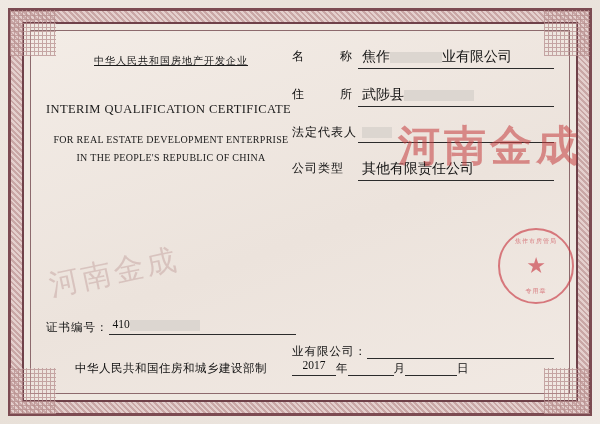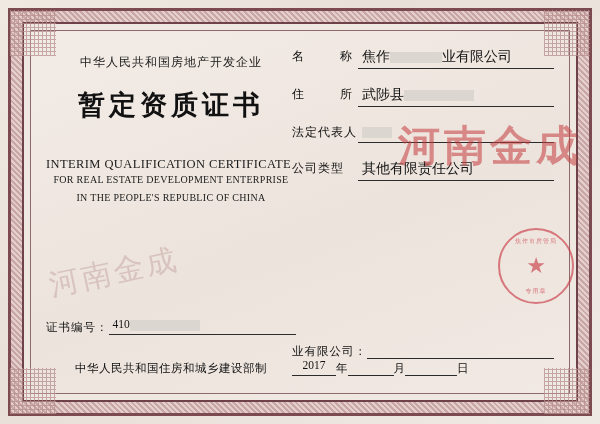--- a/index.html
+++ b/index.html
@@ -50,33 +50,34 @@
   .content{
     position:absolute;left:46px;top:48px;right:46px;bottom:48px;
   }
   .left-col{
     position:absolute;left:0;top:0;width:250px;
   }
   .right-col{
     position:absolute;right:0;top:0;width:262px;
   }
   .cn-head{
-    font-size:12px;letter-spacing:1px;color:#1a1a1a;text-align:center;
+    font-size:10px;letter-spacing:1px;color:#1a1a1a;text-align:center;
     margin-top:6px;
+    text-decoration:underline;
   }
   .cn-title{
     font-size:27px;font-weight:bold;letter-spacing:4px;color:#111;
     text-align:center;margin-top:16px;
   }
   .en-title{
     font-size:12.5px;color:#1a1a1a;margin-top:34px;
     letter-spacing:.4px;font-family:"Liberation Serif",serif;
   }
   .en-sub{
-    font-size:10px;color:#1a1a1a;text-align:center;margin-top:2px;letter-spacing:.3px;
+    font-size:10px;color:#1a1a1a;text-align:center;margin-top:17px;letter-spacing:.3px;
   }
   .en-sub2{
     font-size:10px;color:#1a1a1a;text-align:center;margin-top:7px;letter-spacing:.3px;
   }
 
   .field{
     display:flex;margin-bottom:17px;
   }
   .field-label{
     font-size:12px;color:#111;white-space:nowrap;width:66px;
@@ -157,21 +158,20 @@
   <div class="corner c-tr"></div>
   <div class="corner c-bl"></div>
   <div class="corner c-br"></div>
 
   <div class="wm-faint">河南金成</div>
 
   <div class="content">
 
     <div class="left-col">
       <div class="cn-head">中华人民共和国房地产开发企业</div>
-      <div class="cn-title">暂定资质证书</div>
       <div class="en-title">INTERIM QUALIFICATION CERTIFICATE</div>
       <div class="en-sub">FOR REAL ESTATE DEVELOPMENT ENTERPRISE</div>
       <div class="en-sub2">IN THE PEOPLE'S REPUBLIC OF CHINA</div>
     </div>
 
     <div class="right-col">
       <div class="field">
         <div class="field-label">名　　称</div>
         <div class="field-value">
           <span>焦作</span><span class="blank-box"></span><span>业有限公司</span>

